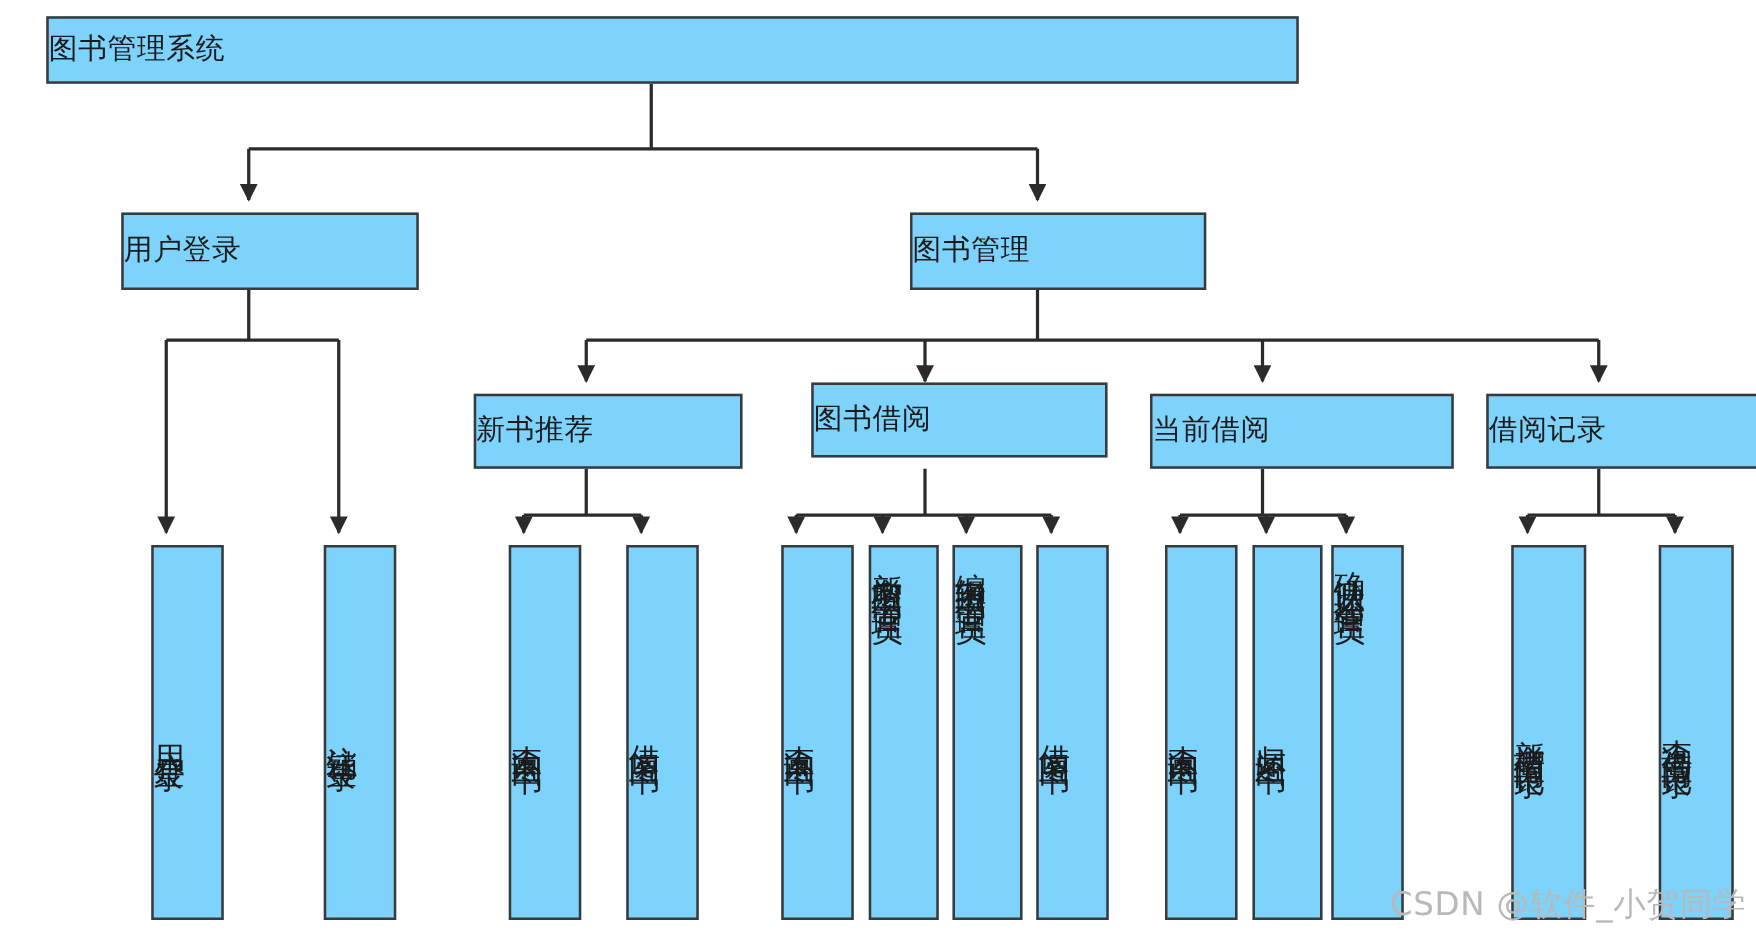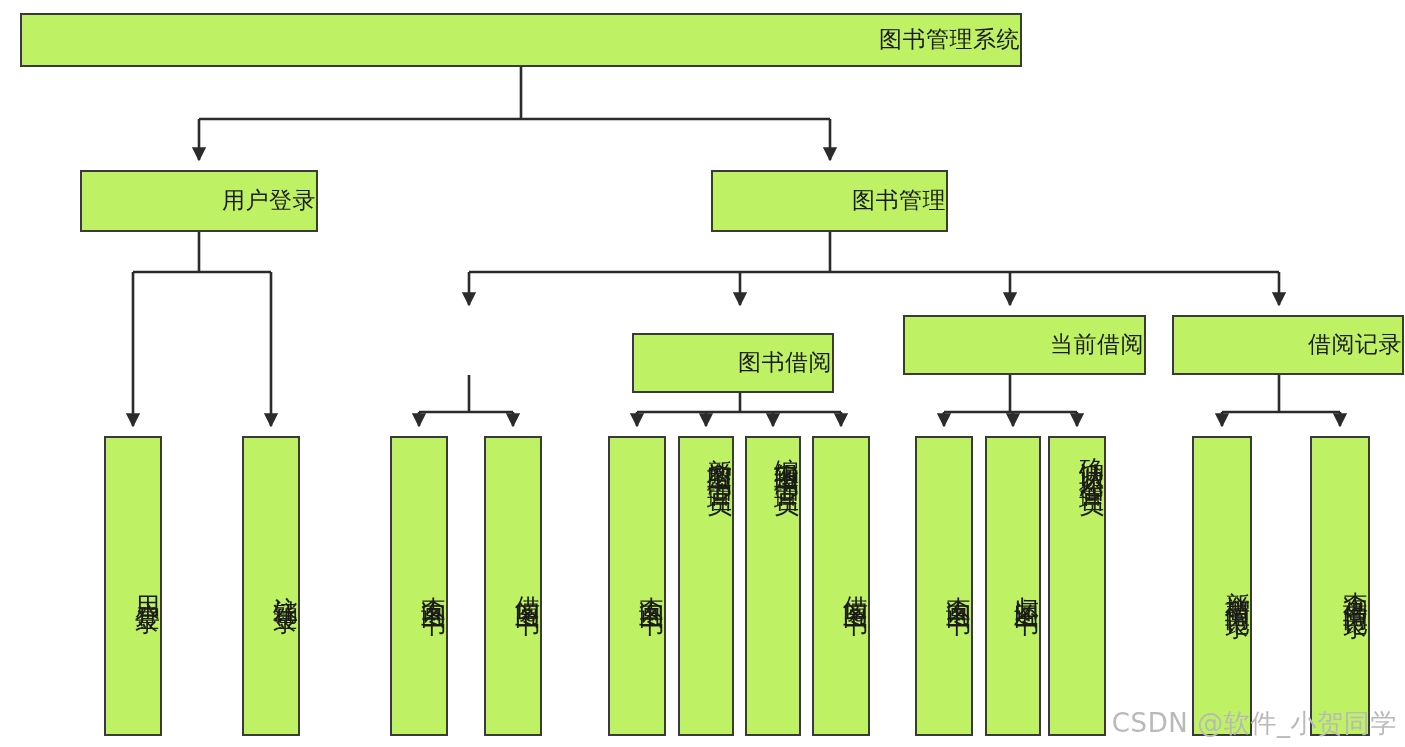--- a/index.html
+++ b/index.html
@@ -21,26 +21,27 @@
     position: absolute;
     left: 0;
     top: 0;
     width: 1405px;
     height: 747px;
   }
   .node {
     position: absolute;
     box-sizing: border-box;
     border: 2.2px solid #3a3a3a;
-    background: #bef264;
+    background: #7dd3fc;
     display: flex;
     align-items: center;
-    justify-content: flex-end;
+    justify-content: flex-start;
     color: #1b1b1b;
     z-index: 2;
+    margin-left: 17px;
   }
   .node.root {
     border-width: 2.4px;
   }
   .node-label {
     display: block;
     text-align: center;
     line-height: 1.18;
     white-space: nowrap;
     letter-spacing: 0.5px;
@@ -138,21 +139,24 @@
     <span class="node-label">图书管理系统</span>
   </div>
 
   <div class="node h" style="left: 80px; top: 170px; width: 238px; height: 62px;">
     <span class="node-label">用户登录</span>
   </div>
   <div class="node h" style="left: 711px; top: 170px; width: 237px; height: 62px;">
     <span class="node-label">图书管理</span>
   </div>
 
-  <div class="node h" style="left: 632px; top: 333px; width: 202px; height: 60px;">
+  <div class="node h" style="left: 362px; top: 315px; width: 215px; height: 60px;">
+    <span class="node-label">新书推荐</span>
+  </div>
+  <div class="node h" style="left: 632px; top: 306px; width: 237px; height: 60px;">
     <span class="node-label">图书借阅</span>
   </div>
   <div class="node h" style="left: 903px; top: 315px; width: 243px; height: 60px;">
     <span class="node-label">当前借阅</span>
   </div>
   <div class="node h" style="left: 1172px; top: 315px; width: 232px; height: 60px;">
     <span class="node-label">借阅记录</span>
   </div>
 
   <div class="node v vcenter" style="left: 104px; top: 436px; width: 58px; height: 300px;">

